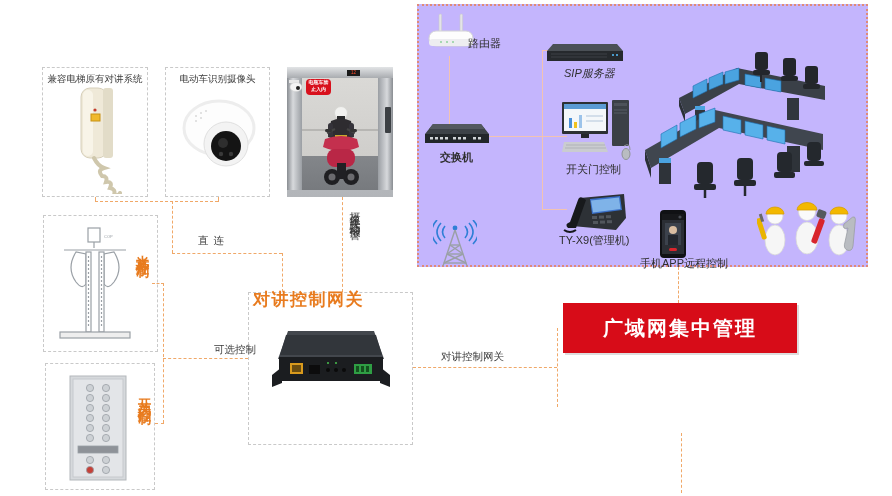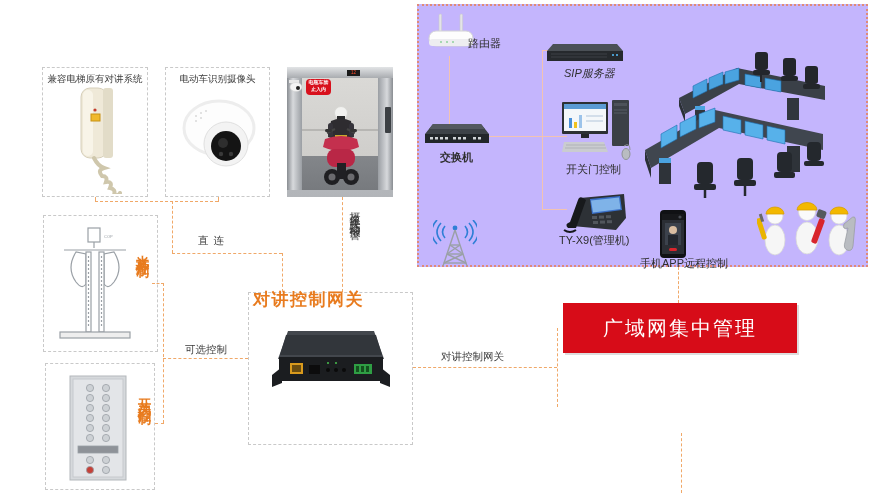--- a/index.html
+++ b/index.html
@@ -18,21 +18,21 @@
   .lbl{position:absolute;font-size:10.5px;color:#3a3a3a;white-space:nowrap;margin-left:20px;}
   .vlbl{position:absolute;writing-mode:vertical-rl;font-size:11px;color:#333;letter-spacing:3px;white-space:nowrap;}
   .vorange{position:absolute;writing-mode:vertical-rl;font-size:13.5px;font-weight:bold;color:#e87b1e;letter-spacing:3px;white-space:nowrap;}
   .gw-label{position:absolute;font-size:17px;font-weight:bold;color:#e87b1e;letter-spacing:1.5px;white-space:nowrap;}
   
   #net-box{position:absolute;left:417px;top:4px;width:451px;height:263px;border:2px dotted #e08a78;box-sizing:border-box;background:#c4b5fd;}
   .netlbl{position:absolute;font-size:11px;color:#2f2f2f;white-space:nowrap;}
   
   .banner{position:absolute;left:563px;width:234px;background:#d70c18;display:flex;align-items:center;justify-content:center;
           box-shadow:2px 2px 0 rgba(120,120,120,.25);}
-  .banner span{color:#fff;font-size:20px;font-weight:normal;letter-spacing:2px;}
+  .banner span{color:#fff;font-size:20px;font-weight:bold;letter-spacing:2px;}
   
   #elevator{position:absolute;left:287px;top:67px;width:106px;height:130px;background:linear-gradient(#c7c9cc,#b2b5b9);}
   .ev-lintel{position:absolute;left:0;top:0;width:106px;height:11px;background:linear-gradient(#e2e4e6,#a9acb0);}
   .ev-display{position:absolute;left:60px;top:3px;width:13px;height:6px;background:#1a1a1a;color:#ff4a2a;font-size:4.5px;line-height:6px;text-align:center;}
   .ev-doorL{position:absolute;left:0;top:11px;width:15px;height:112px;background:linear-gradient(90deg,#898d92,#d7d9dc 40%,#9a9ea3);}
   .ev-doorR{position:absolute;right:0;top:11px;width:15px;height:112px;background:linear-gradient(90deg,#9a9ea3,#d7d9dc 60%,#898d92);}
   .ev-interior{position:absolute;left:15px;top:11px;width:76px;height:112px;background:linear-gradient(#dad9d6,#cfcecb 70%,#83868a 70%,#777a7e);}
   .ev-rail{position:absolute;left:15px;top:62px;width:76px;height:2px;background:#b7b6b3;}
   .ev-panel{position:absolute;right:2px;top:40px;width:6px;height:26px;background:#3c4044;border-radius:1px;}
   .ev-cam{position:absolute;left:2px;top:13px;width:16px;height:12px;}
@@ -195,21 +195,21 @@
   <div class="oh" style="left:95px;top:201px;width:123px;"></div>
   <div class="ov" style="left:172px;top:201px;height:52px;"></div>
   <div class="oh" style="left:172px;top:253px;width:110px;"></div>
   <div class="ov" style="left:282px;top:253px;height:39px;"></div>
   <div class="lbl" style="left:178px;top:234px;letter-spacing:5px;">直连</div>
 
   <div class="oh" style="left:152px;top:283px;width:12px;"></div>
   <div class="ov" style="left:163px;top:283px;height:140px;"></div>
   <div class="oh" style="left:155px;top:423px;width:9px;"></div>
   <div class="oh" style="left:163px;top:358px;width:85px;"></div>
-  <div class="lbl" style="left:165px;top:343px;">可选控制</div>
+  <div class="lbl" style="left:194px;top:343px;">可选控制</div>
 
   <div class="oh" style="left:413px;top:367px;width:144px;"></div>
   <div class="lbl" style="left:421px;top:350px;">对讲控制网关</div>
   <div class="ov" style="left:557px;top:328px;height:79px;"></div>
   <div class="ov" style="left:678px;top:267px;height:36px;"></div>
   <div class="ov" style="left:681px;top:433px;height:60px;"></div>
 
   <div id="net-box">
 
     <div class="pv" style="left:30px;top:50px;height:69px;"></div>

